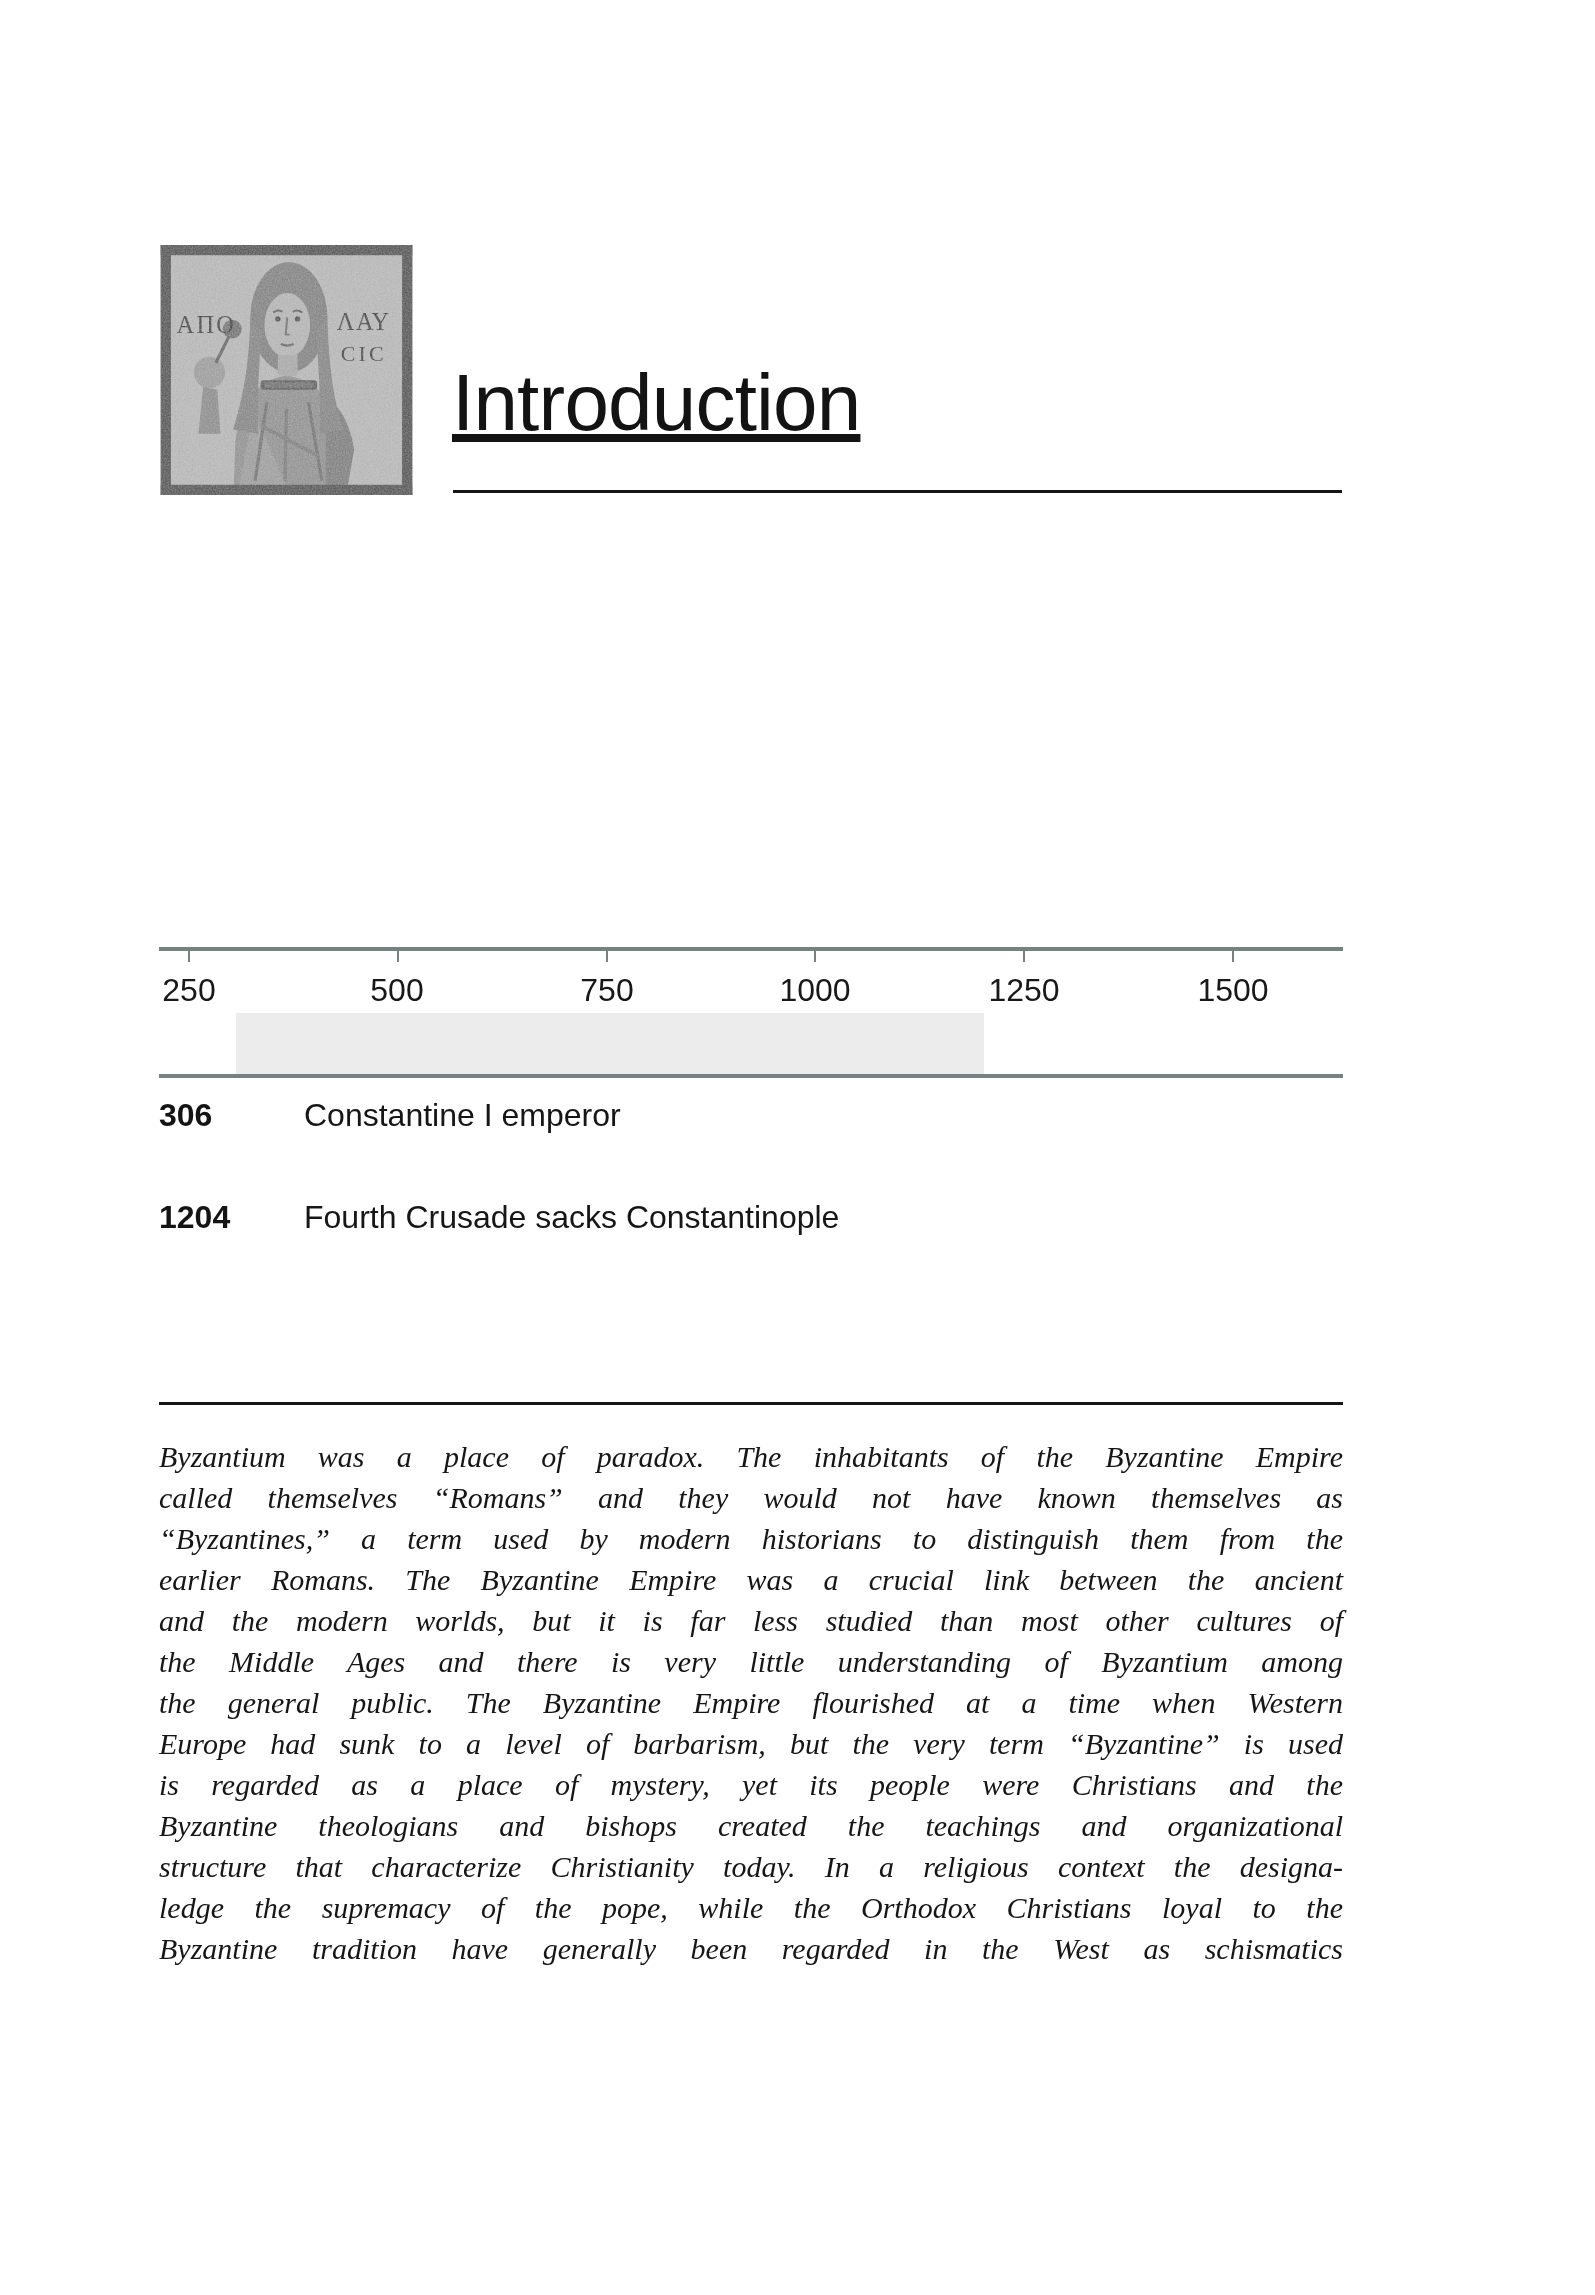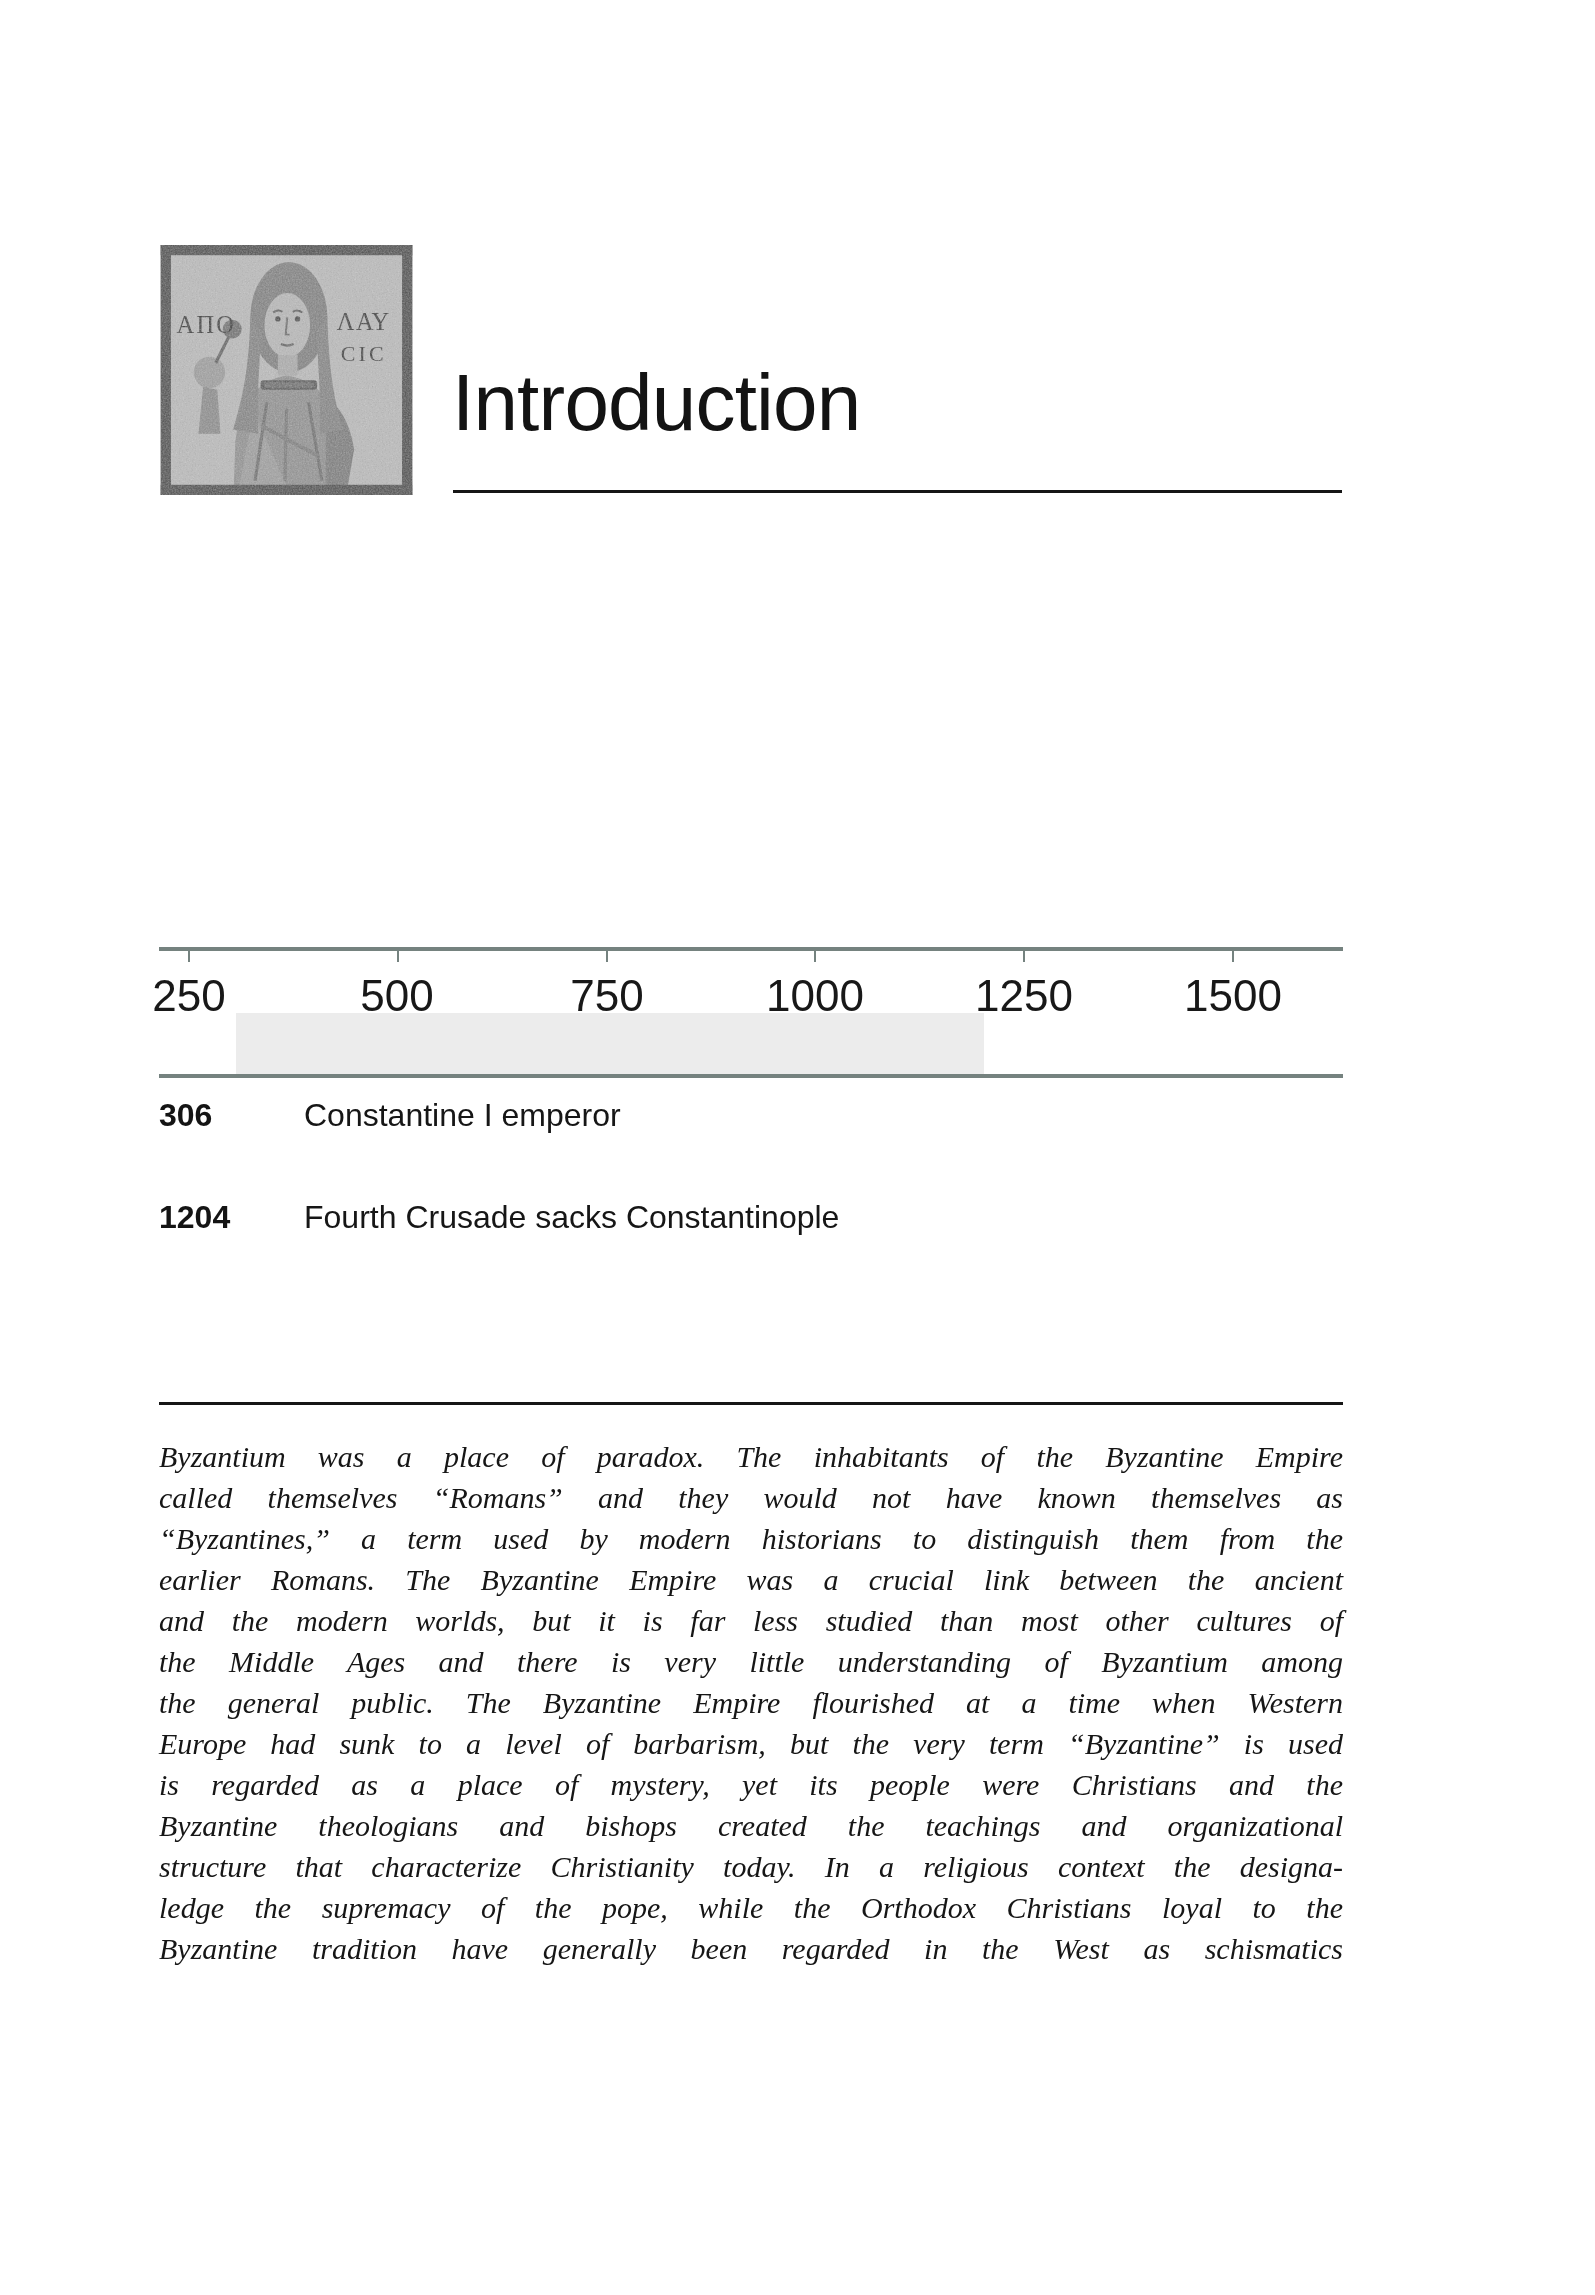--- a/index.html
+++ b/index.html
@@ -23,20 +23,21 @@
   .mosaic svg { display: block; width: 100%; height: 100%; }
 
   .page-title {
     position: absolute;
     left: 452px; top: 319px;
     font-size: 80px;
     line-height: 1;
     letter-spacing: -0.8px;
     color: #131313;
     white-space: nowrap;
+    text-decoration: underline;
   }
   .title-rule {
     position: absolute;
     left: 453px; top: 446px;
     width: 889px; height: 3.2px;
     background: #161616;
   }
 
   
   .tl-line-top {
@@ -48,21 +49,21 @@
   .tl-tick {
     position: absolute;
     top: 907px;
     width: 2.4px; height: 11px;
     background: #75827f;
   }
   .tl-tick-label {
     position: absolute;
     top: 930px;
     transform: translateX(-50%);
-    font-size: 44px;
+    font-size: 32px;
     line-height: 1;
     color: #181818;
     white-space: nowrap;
   }
   .tl-bar {
     position: absolute;
     left: 236px; top: 969px;
     width: 748px; height: 61px;
     background: #ececec;
   }

